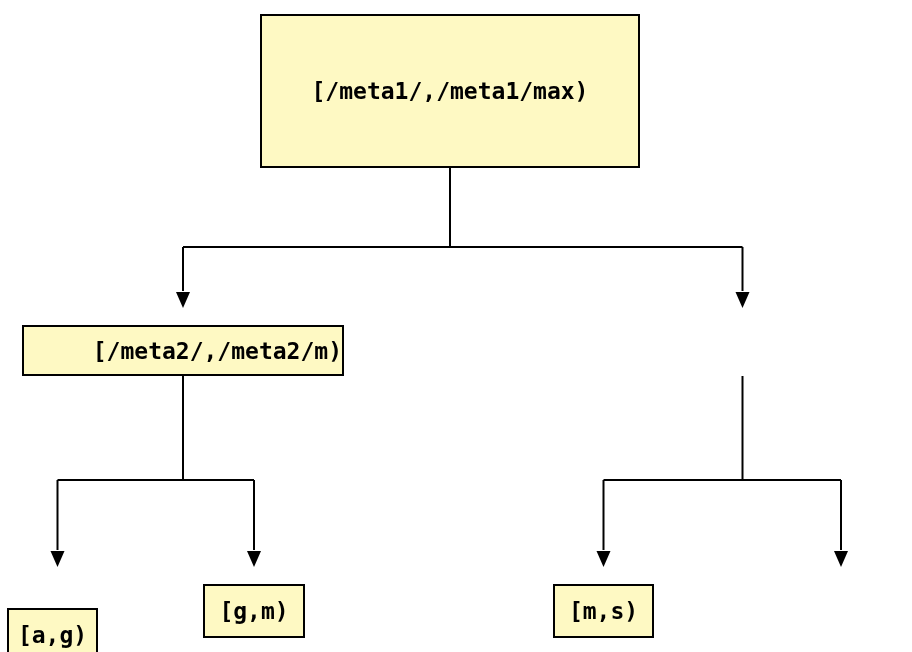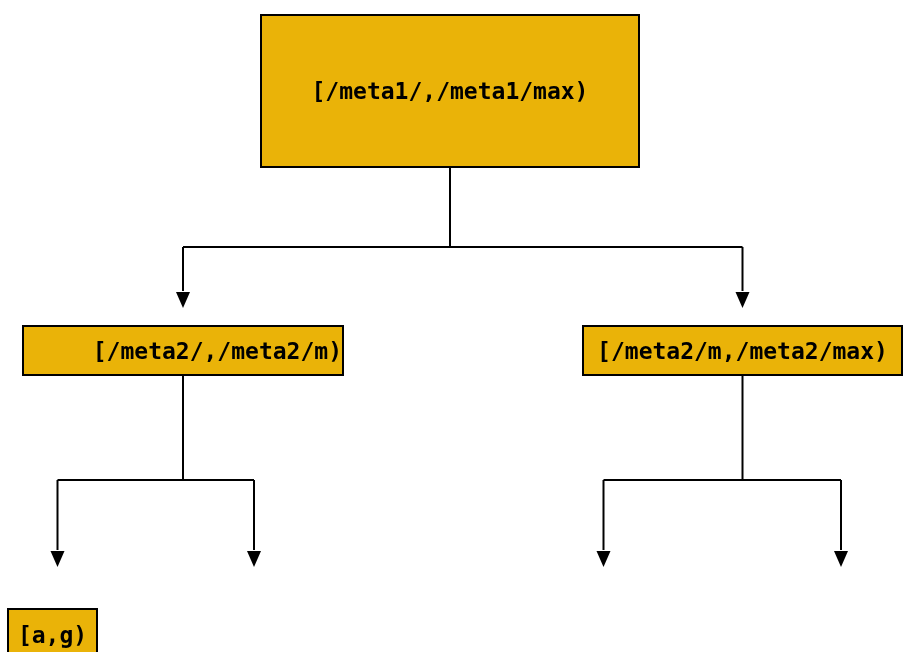--- a/index.html
+++ b/index.html
@@ -28,21 +28,21 @@
     fill: none;
   }
   .arrow {
     fill: #000000;
     stroke: none;
   }
   .node {
     position: absolute;
     box-sizing: border-box;
     border: 2px solid #000000;
-    background: #eab308;
+    background: #fef9c3;
     display: flex;
     align-items: center;
     justify-content: center;
     font-size: 23px;
     font-weight: bold;
     color: #000000;
     white-space: nowrap;
   }
   
   .node-root       { left: 260px; top: 14px;  width: 380px; height: 154px; }
@@ -89,24 +89,27 @@
   </svg>
 
   <div class="node node-root">
     <span>[/meta1/,/meta1/max)</span>
   </div>
 
   <div class="node node-meta2-low">
     <span>[/meta2/,/meta2/m)</span>
   </div>
 
-  <div class="node node-meta2-high">
-    <span>[/meta2/m,/meta2/max)</span>
-  </div>
 
   <div class="node node-leaf-ag">
     <span>[a,g)</span>
   </div>
 
+  <div class="node node-leaf-gm">
+    <span>[g,m)</span>
+  </div>
 
+  <div class="node node-leaf-ms">
+    <span>[m,s)</span>
+  </div>
 
 
 </div>
 
 </body></html>

